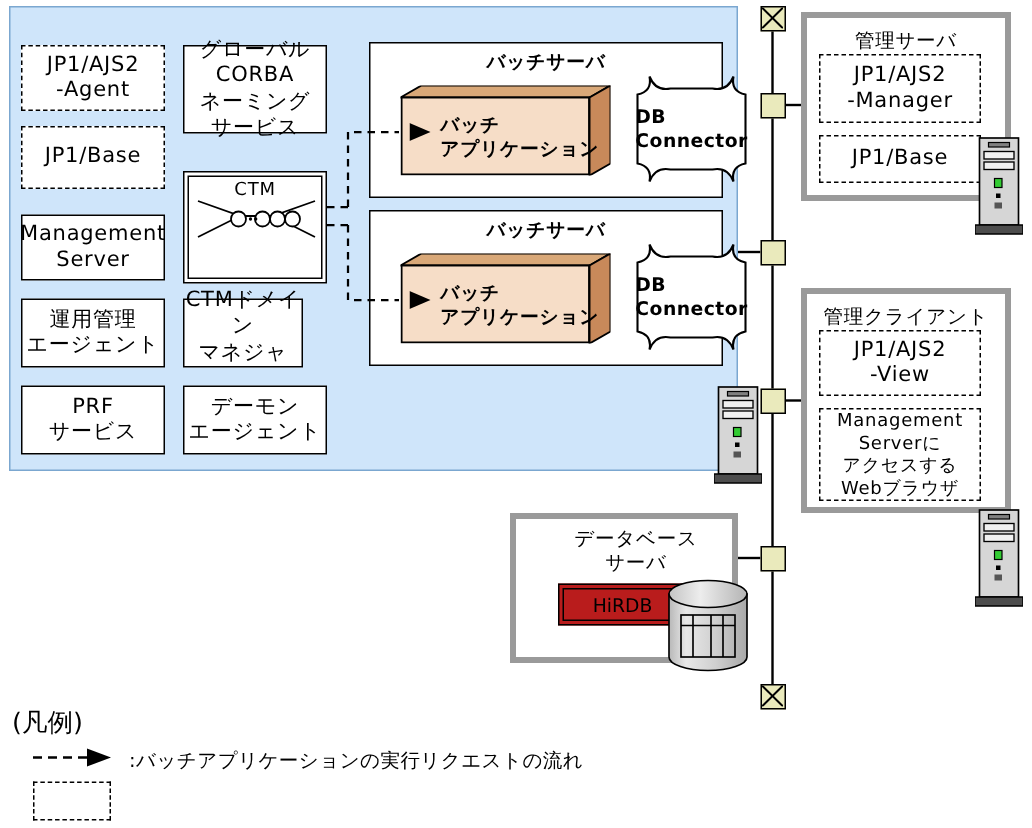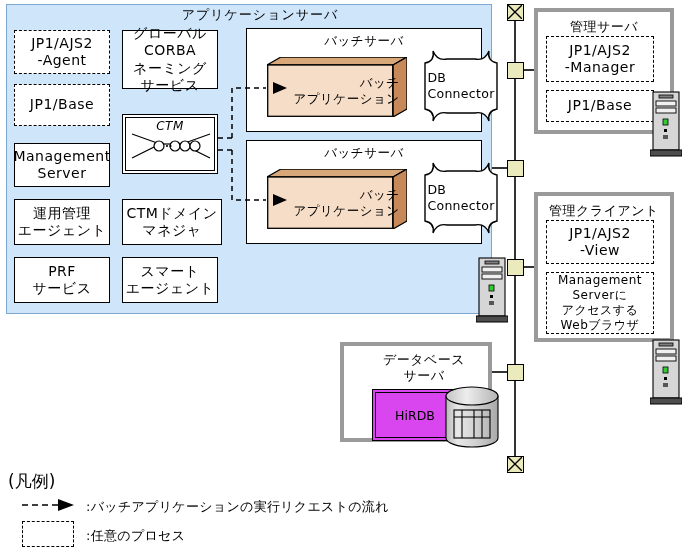--- a/index.html
+++ b/index.html
@@ -55,26 +55,25 @@
     white-space: pre-line;
   }
   .pbox.dashed {
     border-style: dashed;
     border-width: 1.7px;
   }
   
   #ctm-box {
     position: absolute;
     left: 122px; top: 114px;
-    width: 96px; height: 60px;
+    width: 96px; height: 75px;
     background: #ffffff;
     border: 1.5px solid #000000;
     box-sizing: border-box;
     padding: 2px;
-    font-style: italic;
   }
   #ctm-inner {
     width: 100%; height: 100%;
     border: 1.5px solid #000000;
     box-sizing: border-box;
     position: relative;
     background: #ffffff;
   }
   #ctm-label {
     position: absolute;
@@ -82,20 +81,21 @@
     text-align: center;
     font-size: 12px;
     letter-spacing: 0.5px;
   }
   
   .batch-server {
     position: absolute;
     background: #ffffff;
     border: 1.5px solid #000000;
     box-sizing: border-box;
+    font-weight: bold;
   }
   .batch-server-title {
     position: absolute;
     top: 4px; left: 0; right: 0;
     text-align: center;
     font-size: 12.5px;
     letter-spacing: 0.5px;
   }
   .batch-app {
     position: absolute;
@@ -107,21 +107,21 @@
     left: 0; top: 0;
     width: 140px; height: 60px;
   }
   .batch-app-text {
     position: absolute;
     left: 0; top: 8px;
     width: 149px; height: 52px;
     display: flex;
     align-items: center;
     justify-content: center;
-    text-align: right;
+    text-align: left;
     font-size: 12.5px;
     line-height: 1.25;
     white-space: pre-line;
     letter-spacing: 0.5px;
     padding-left: 10px;
     box-sizing: border-box;
   }
   .arrow-glyph {
     position: absolute;
     left: 6px; top: 20px;
@@ -204,21 +204,20 @@
     width: 688px; height: 552px;
     pointer-events: none;
   }
 </style>
 </head>
 <body>
 
 <div class="canvas">
 
   <div id="app-server-panel"></div>
-  <div id="app-server-title">アプリケーションサーバ</div>
 
   <div class="pbox dashed" style="left:14px; top:30px; width:96px; height:44px;">
     <span>JP1/AJS2
 -Agent</span>
   </div>
   <div class="pbox dashed" style="left:14px; top:84px; width:96px; height:42px;">
     <span>JP1/Base</span>
   </div>
   <div class="pbox" style="left:14px; top:143px; width:96px; height:44px;">
     <span>Management
@@ -250,26 +249,26 @@
         <circle cx="33" cy="28" r="5" fill="#fff" stroke="#000" stroke-width="1.2"></circle>
         <circle cx="49" cy="28" r="5" fill="#fff" stroke="#000" stroke-width="1.2"></circle>
         <circle cx="59" cy="28" r="5" fill="#fff" stroke="#000" stroke-width="1.2"></circle>
         <circle cx="69" cy="28" r="5" fill="#fff" stroke="#000" stroke-width="1.2"></circle>
         <circle cx="41" cy="28" r="1.1" fill="#000"></circle>
         <circle cx="44.5" cy="28" r="1.1" fill="#000"></circle>
       </svg>
     </div>
   </div>
 
-  <div class="pbox" style="left:122px; top:199px; width:100px; height:46px;">
+  <div class="pbox" style="left:122px; top:199px; width:80px; height:46px;align-items:flex-end;">
     <span>CTMドメイン
 マネジャ</span>
   </div>
   <div class="pbox" style="left:122px; top:257px; width:96px; height:46px;">
-    <span>スマート
+    <span>デーモン
 エージェント</span>
   </div>
 
   <div class="batch-server" style="left:246px; top:28px; width:236px; height:104px;">
     <div class="batch-server-title">バッチサーバ</div>
     <div class="batch-app">
       <svg class="top" viewBox="0 0 140 60">
         <polygon points="0,8 14,0 140,0 126,8" fill="#d9a878" stroke="#000" stroke-width="1.3"></polygon>
         <polygon points="126,8 140,0 140,52 126,60" fill="#c8895a" stroke="#000" stroke-width="1.3"></polygon>
         <rect x="0.7" y="8" width="125" height="51.3" fill="#f6ddc7" stroke="#000" stroke-width="1.3"></rect>
@@ -345,21 +344,21 @@
     <span>Management
 Serverに
 アクセスする
 Webブラウザ</span>
   </div>
 
   <div class="grey-frame" style="left:340px; top:342px; width:152px; height:100px;">
     <div class="grey-frame-title" style="white-space:pre-line; line-height:1.25;padding-left:16px;">データベース
 サーバ</div>
   </div>
-  <div style="position:absolute; left:372px; top:389px; width:86px; height:52px; border:1.5px solid #000; background:#d946ef; padding:2px; box-sizing:border-box;">
+  <div style="position:absolute; left:372px; top:389px; width:86px; height:28px; border:1.5px solid #000; background:#b91c1c; padding:2px; box-sizing:border-box;">
     <div style="width:100%; height:100%; border:1.5px solid #000; box-sizing:border-box; display:flex; align-items:center; justify-content:center; font-size:12.5px;">
       <span>HiRDB</span>
     </div>
   </div>
 
   <svg class="cylinder" style="left:444px; top:386px;" width="56" height="62" viewBox="0 0 56 62">
     <defs>
       <linearGradient id="cylgrad" x1="0" y1="0" x2="1" y2="0">
         <stop offset="0%" stop-color="#b8b8b8"></stop>
         <stop offset="22%" stop-color="#e8e8e8"></stop>
@@ -445,15 +444,14 @@
     <rect x="0" y="60" width="32" height="6" fill="#4d4d4d" stroke="#000" stroke-width="1"></rect>
   </svg>
 
   <div id="legend-title">(凡例)</div>
   <svg id="legend-arrow" viewBox="0 0 60 16">
     <line x1="0" y1="8" x2="36" y2="8" stroke="#000" stroke-width="1.6" stroke-dasharray="6,4"></line>
     <polygon points="36,2 52,8 36,14" fill="#000"></polygon>
   </svg>
   <div id="legend-row1-text">:バッチアプリケーションの実行リクエストの流れ</div>
   <div id="legend-dashbox"></div>
-  <div id="legend-row2-text">:任意のプロセス</div>
 
 </div>
 
 </body></html>

